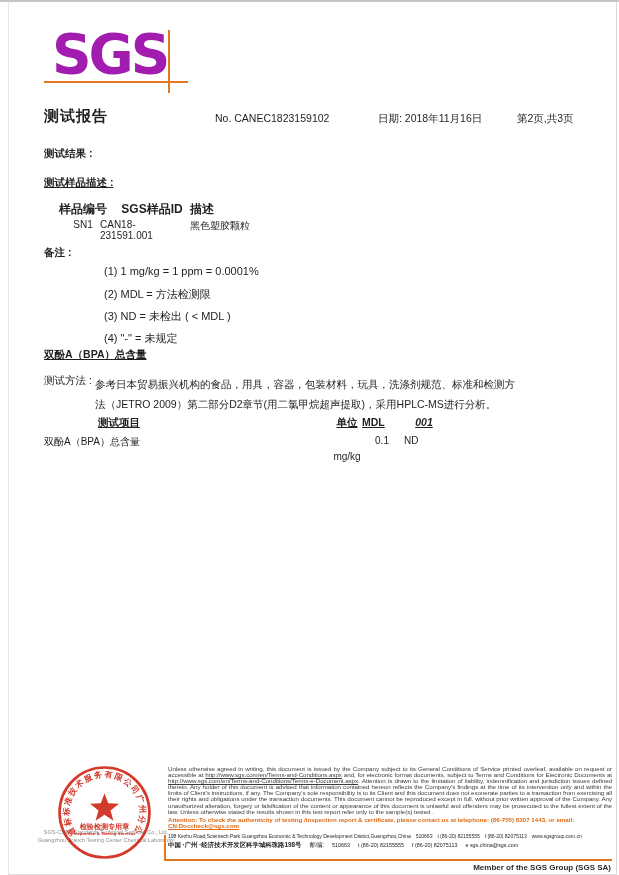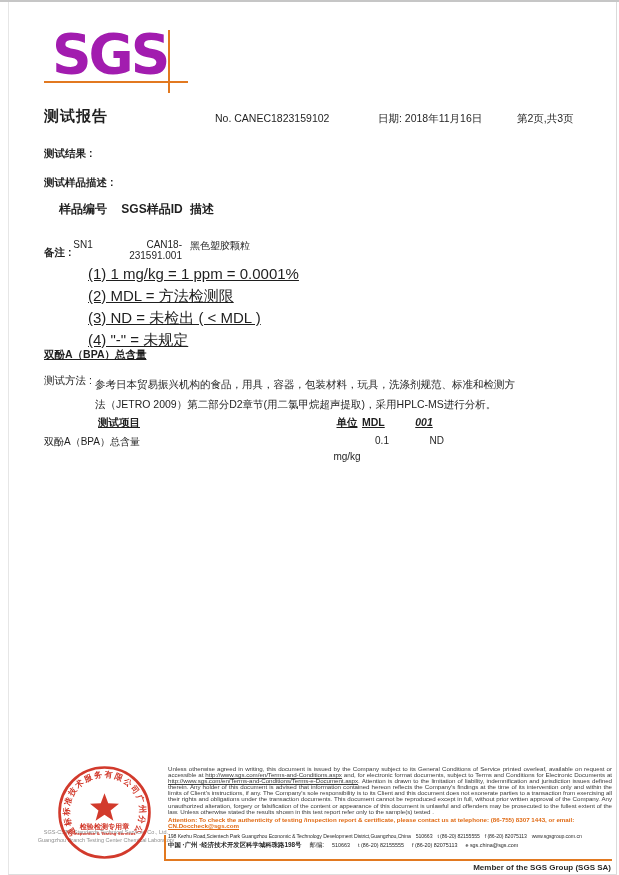--- a/index.html
+++ b/index.html
@@ -20,53 +20,53 @@
   .logo-hline { position:absolute; left:44px; top:81px; width:144px; height:2px; background:#e27920; }
   .logo-vline { position:absolute; left:168px; top:30px; width:2px; height:63px; background:#e27920; }
 
   
   .report-title { position:absolute; left:44px; top:107px; font-size:15px; font-weight:bold; letter-spacing:1px; }
   .report-no    { position:absolute; left:215px; top:112px; font-size:10.5px; }
   .report-date  { position:absolute; left:378px; top:112px; font-size:10.5px; }
   .report-page  { position:absolute; left:517px; top:112px; font-size:10.5px; }
 
   .results-label { position:absolute; left:44px; top:147px; font-size:10.5px; font-weight:bold; }
-  .sample-title  { position:absolute; left:44px; top:176px; font-size:10.5px; font-weight:bold; }
+  .sample-title  { position:absolute; left:44px; top:176px; font-size:10.5px; font-weight:bold; text-decoration:underline; }
 
   
   .st { position:absolute; font-size:12px; }
   .st-h { font-weight:bold; }
   .st-h1 { left:48px;  top:201px; width:70px; text-align:center; }
   .st-h2 { left:112px; top:201px; width:80px; text-align:center; }
   .st-h3 { left:190px; top:201px; }
-  .st-c  { font-size:10px;margin-top:20px; }
+  .st-c  { font-size:10px; }
   .st-c1 { left:48px;  top:219px; width:70px; text-align:center; }
-  .st-c2 { left:94px; top:219px; width:88px; text-align:right; }
+  .st-c2 { left:100px; top:219px; width:88px; text-align:left; }
   .st-c3 { left:190px; top:219px; }
 
   .notes-label { position:absolute; left:44px; top:246px; font-size:10.5px; font-weight:bold; }
-  .note { position:absolute; left:88px; font-size:15px;text-decoration:underline; }
+  .note { position:absolute; left:104px; font-size:11px; }
   .note-0 { top:265px; } .note-1 { top:287px; } .note-2 { top:309px; } .note-3 { top:331px; }
 
   .bpa-title    { position:absolute; left:44px; top:348px; font-size:10.5px; font-weight:bold; text-decoration:underline; }
   .method-label { position:absolute; left:44px; top:374px; font-size:10.5px; }
   .method-text  { position:absolute; left:95px; top:374px; width:490px; font-size:10.5px; line-height:20px; }
 
   
   .rt { position:absolute; font-size:10.5px; }
   .rt-underline { text-decoration:underline; }
   .rt-item-h   { left:58px;  top:416px; font-weight:bold;margin-left:40px; }
   .rt-unit-h   { left:327px; top:416px; width:40px; text-align:center; font-weight:bold; }
   .rt-mdl-h    { left:362px; top:416px; width:40px; text-align:left; font-weight:bold; }
   .rt-sample-h { left:404px; top:416px; width:40px; text-align:center; font-weight:bold; font-style:italic; }
   .rt-row { font-size:10px; }
   .rt-item-c   { left:44px;  top:435px; }
   .rt-unit-c   { left:327px; top:435px; width:40px; text-align:center;margin-top:16px; }
   .rt-mdl-c    { left:362px; top:435px; width:40px; text-align:center; }
-  .rt-sample-c { left:404px; top:435px; width:40px; text-align:right; }
+  .rt-sample-c { left:404px; top:435px; width:40px; text-align:left; }
 
   
   .company { position:absolute; left:34px; top:829px; width:144px; text-align:center;
              font-size:5.5px; line-height:7.5px; color:#8f8f8f; }
   .stamp   { position:absolute; left:56px; top:764px; width:97px; height:97px; opacity:.92; }
 
   .footer-right { position:absolute; left:168px; top:766px; width:444px; }
   .legal { font-size:6.2px; line-height:6.1px; color:#3c3c3c; text-align:justify; letter-spacing:-0.05px; }
   .lnk   { text-decoration:underline; }
   .attention { margin-top:2px; font-size:6.2px; line-height:6.5px; color:#e06a14; font-weight:bold; }

